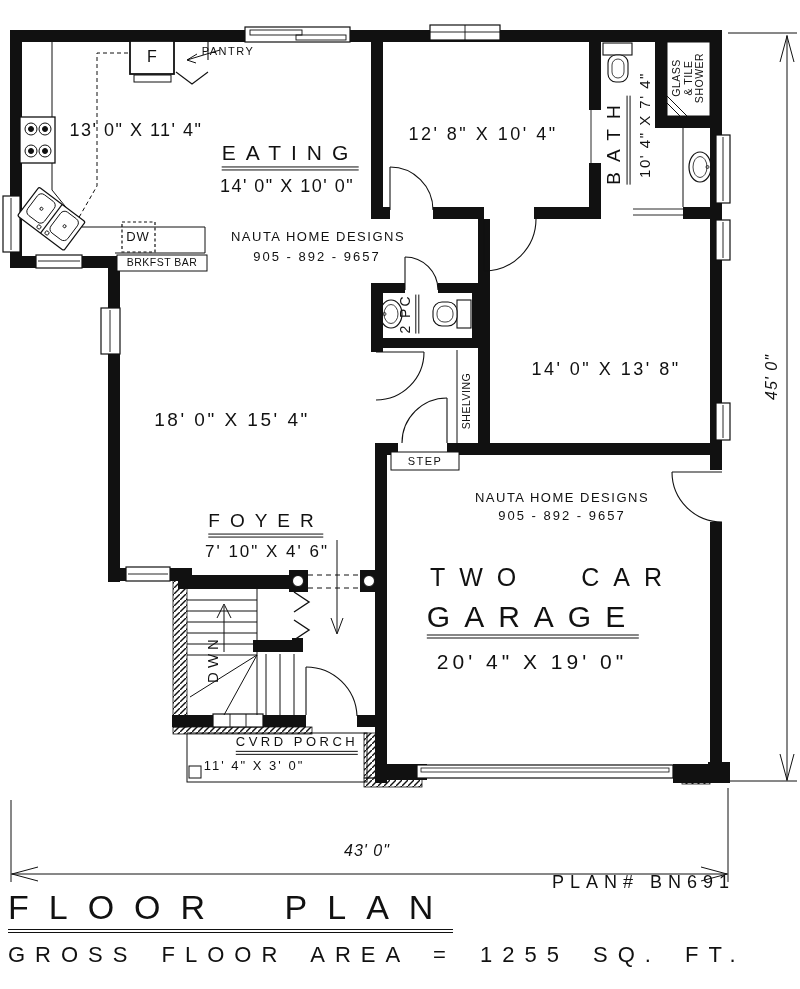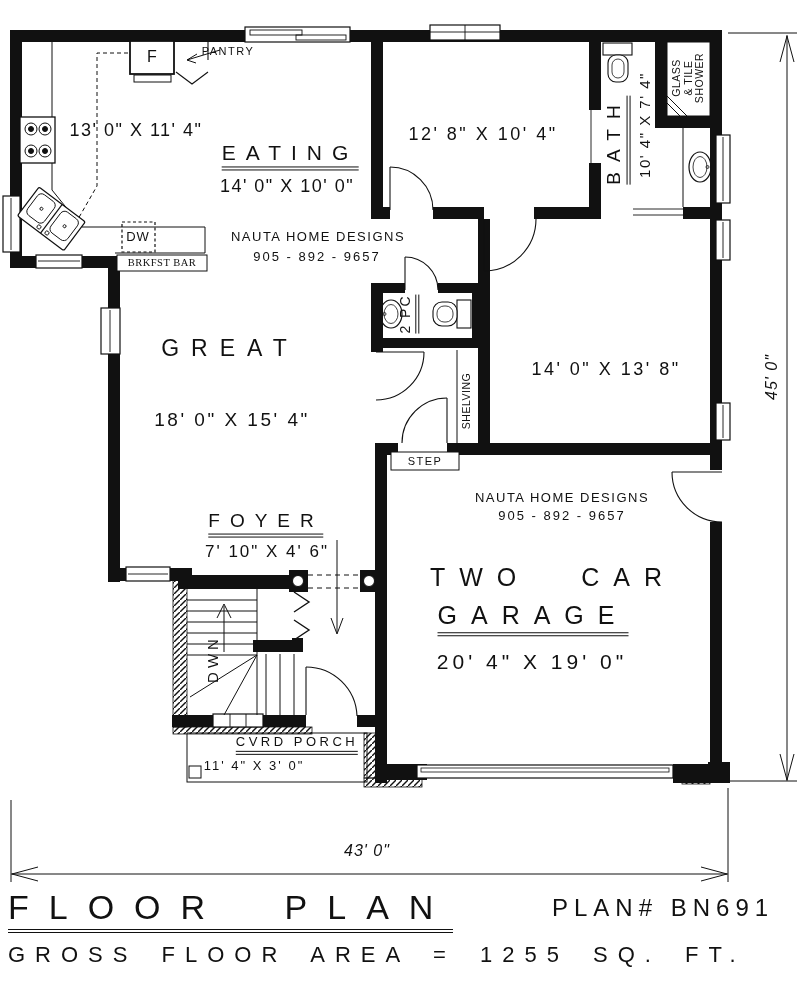--- a/index.html
+++ b/index.html
@@ -321,50 +321,49 @@
 
 <div class="lbl v u" style="left:617px;top:140px;font-size:19px;letter-spacing:10px;">BATH</div>
 <div class="lbl v" style="left:645px;top:125px;font-size:15px;letter-spacing:1.5px;">10' 4" X 7' 4"</div>
 
 <div class="lbl v ctr" style="left:688px;top:78px;font-size:10.5px;letter-spacing:0.5px;">
   <div>GLASS</div>
   <div>&amp; TILE</div>
   <div>SHOWER</div>
 </div>
 
-<div class="lbl" style="left:230px;top:349px;font-size:23px;letter-spacing:12px;">GREAT</div>
 <div class="lbl" style="left:232px;top:420px;font-size:19px;letter-spacing:2.5px;">18' 0" X 15' 4"</div>
 
 <div class="lbl" style="left:606px;top:370px;font-size:18px;letter-spacing:2.5px;">14' 0" X 13' 8"</div>
 
 <div class="lbl" style="left:553px;top:578px;font-size:25px;letter-spacing:14px;word-spacing:30px;">TWO CAR</div>
-<div class="lbl u" style="left:533px;top:619px;font-size:25px;letter-spacing:14px;">GARAGE</div>
+<div class="lbl u" style="left:533px;top:619px;font-size:30px;letter-spacing:14px;">GARAGE</div>
 <div class="lbl" style="left:532px;top:662px;font-size:21px;letter-spacing:4px;">20' 4" X 19' 0"</div>
 
 <div class="lbl u" style="left:266px;top:524px;font-size:19px;letter-spacing:10px;">FOYER</div>
 <div class="lbl" style="left:267px;top:552px;font-size:17px;letter-spacing:2px;">7' 10" X 4' 6"</div>
 
 <div class="lbl u" style="left:297px;top:745px;font-size:13px;letter-spacing:3.5px;">CVRD PORCH</div>
 <div class="lbl" style="left:254px;top:766px;font-size:13px;letter-spacing:2px;">11' 4" X 3' 0"</div>
 
 <div class="lbl v u" style="left:409px;top:314px;font-size:14px;letter-spacing:2px;">2 PC</div>
 <div class="lbl v" style="left:467px;top:401px;font-size:10.5px;letter-spacing:0.5px;">SHELVING</div>
 <div class="lbl v" style="left:213px;top:659px;font-size:15px;letter-spacing:4px;">DWN</div>
 <div class="lbl" style="left:425px;top:461px;font-size:11px;letter-spacing:1.5px;">STEP</div>
 
 <div class="lbl" style="left:228px;top:51px;font-size:11px;letter-spacing:1.5px;">PANTRY</div>
 <div class="lbl" style="left:152px;top:57px;font-size:16px;">F</div>
 <div class="lbl" style="left:138px;top:237px;font-size:13px;letter-spacing:1px;">DW</div>
-<div class="lbl" style="left:162px;top:263px;font-size:10.5px;letter-spacing:0.5px;font-family:Liberation Serif, serif;">BRKFST BAR</div>
+<div class="lbl" style="left:162px;top:263px;font-size:10.5px;letter-spacing:0.5px;">BRKFST BAR</div>
 
 <div class="lbl" style="left:318px;top:237px;font-size:13px;letter-spacing:1.5px;">NAUTA HOME DESIGNS</div>
 <div class="lbl" style="left:317px;top:257px;font-size:13px;letter-spacing:2px;">905 - 892 - 9657</div>
 <div class="lbl" style="left:562px;top:498px;font-size:13px;letter-spacing:1.5px;">NAUTA HOME DESIGNS</div>
 <div class="lbl" style="left:562px;top:516px;font-size:13px;letter-spacing:2px;">905 - 892 - 9657</div>
 
 <div class="lbl v it" style="left:772px;top:377px;font-size:16px;letter-spacing:1px;">45' 0"</div>
 <div class="lbl it" style="left:367px;top:851px;font-size:16px;letter-spacing:1px;">43' 0"</div>
 
 <div class="fl u" style="left:8px;top:888px;font-size:34px;letter-spacing:20px;word-spacing:30px;">FLOOR PLAN</div>
-<div class="fl" style="left:552px;top:894px;font-size:24px;letter-spacing:6px;">PLAN# BN691</div>
+<div class="fl" style="left:552px;top:872px;font-size:18px;letter-spacing:6px;">PLAN# BN691</div>
 <div class="fl" style="left:8px;top:942px;font-size:22px;letter-spacing:10px;word-spacing:8px;">GROSS FLOOR AREA = 1255 SQ. FT.</div>
 
 </div>
 
 </body></html>

